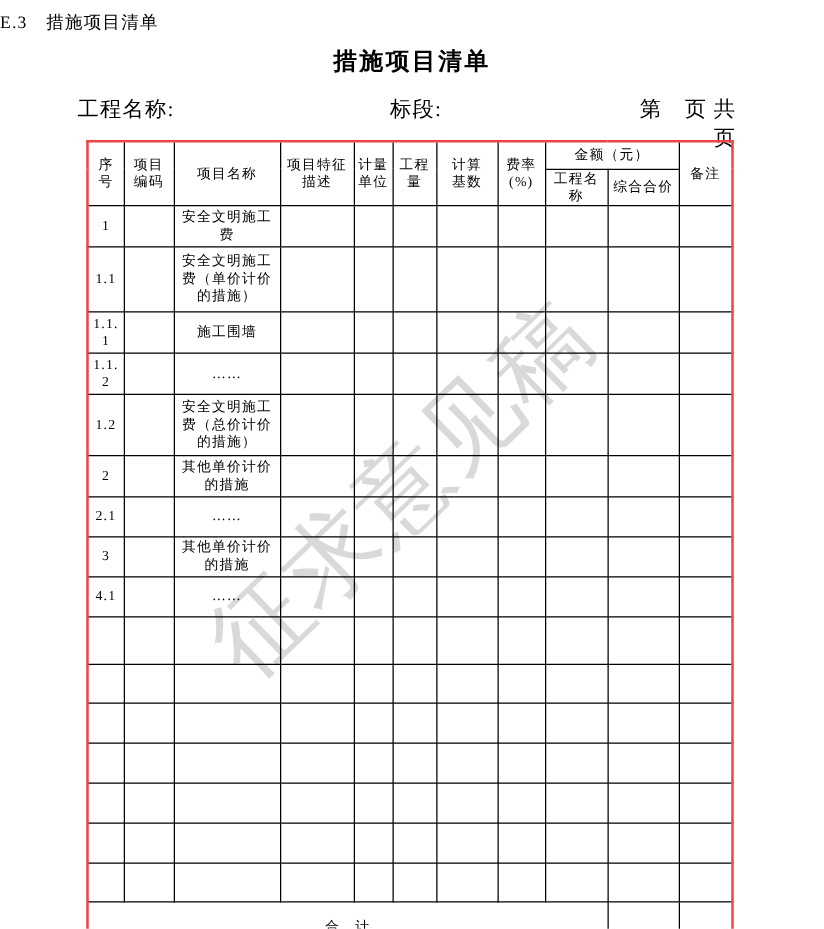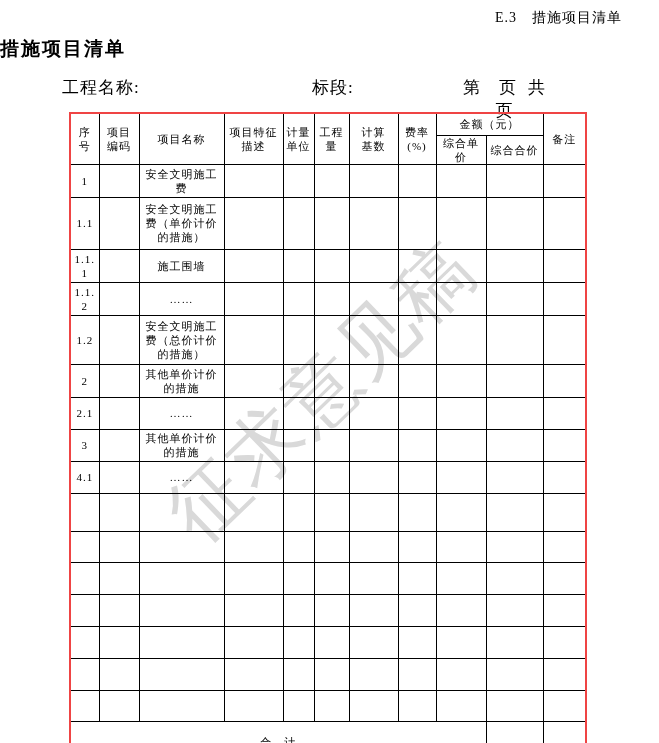--- a/index.html
+++ b/index.html
@@ -9,32 +9,32 @@
     overflow:hidden;
   }
   .watermark{
     position:absolute;left:322px;top:392px;z-index:0;
     transform:translate(-50%,-50%) rotate(-44deg);
     font-family:"Liberation Sans","DejaVu Sans",sans-serif;
     font-size:76px;letter-spacing:2px;color:#d9d9d9;white-space:nowrap;
     user-select:none;
   }
   .section-heading{
-    position:absolute;top:9px;left:0;width:622px;text-align:right;
+    position:absolute;top:9px;left:0;width:622px;text-align:left;
     font-size:14px;letter-spacing:1px;z-index:1;
   }
   .page-title{
-    position:absolute;top:36px;left:0;width:659px;
+    position:absolute;top:36px;left:0;width:659px;text-align:center;
     font-family:"Liberation Sans","DejaVu Sans",sans-serif;
     font-size:19px;font-weight:bold;letter-spacing:2px;z-index:1;
   }
   .meta{position:absolute;top:76px;font-size:17px;letter-spacing:1px;z-index:1;}
   .meta-project{left:62px;}
   .meta-bid{left:312px;}
-  .meta-page{left:452px;width:105px;text-align:center;font-family:Liberation Mono, monospace;}
+  .meta-page{left:484px;width:105px;text-align:right;}
   table.sheet{
     position:absolute;left:69px;top:112px;width:516px;z-index:1;
     border-collapse:collapse;table-layout:fixed;
     border:2px solid #ef4444;background:transparent;
   }
   table.sheet th,table.sheet td{
     border:1px solid #000;padding:0 2px;
     font-size:11px;font-weight:normal;line-height:14px;
     text-align:center;vertical-align:middle;letter-spacing:1px;
     overflow:hidden;word-break:break-all;
@@ -82,21 +82,21 @@
 单位</th>
       <th rowspan="2">工程量</th>
       <th rowspan="2" class="pre">计算
 基数</th>
       <th rowspan="2" class="pre">费率
 (%)</th>
       <th colspan="2">金额（元）</th>
       <th rowspan="2">备注</th>
     </tr>
     <tr class="h22">
-      <th>综合单价</th>
+      <th>工程名称</th>
       <th>综合合价</th>
     </tr>
   </thead>
   <tbody>
     <tr class="h33">
       <td>1</td>
       <td></td>
       <td class="name-left">安全文明施工费</td>
       <td></td>
         <td></td>

